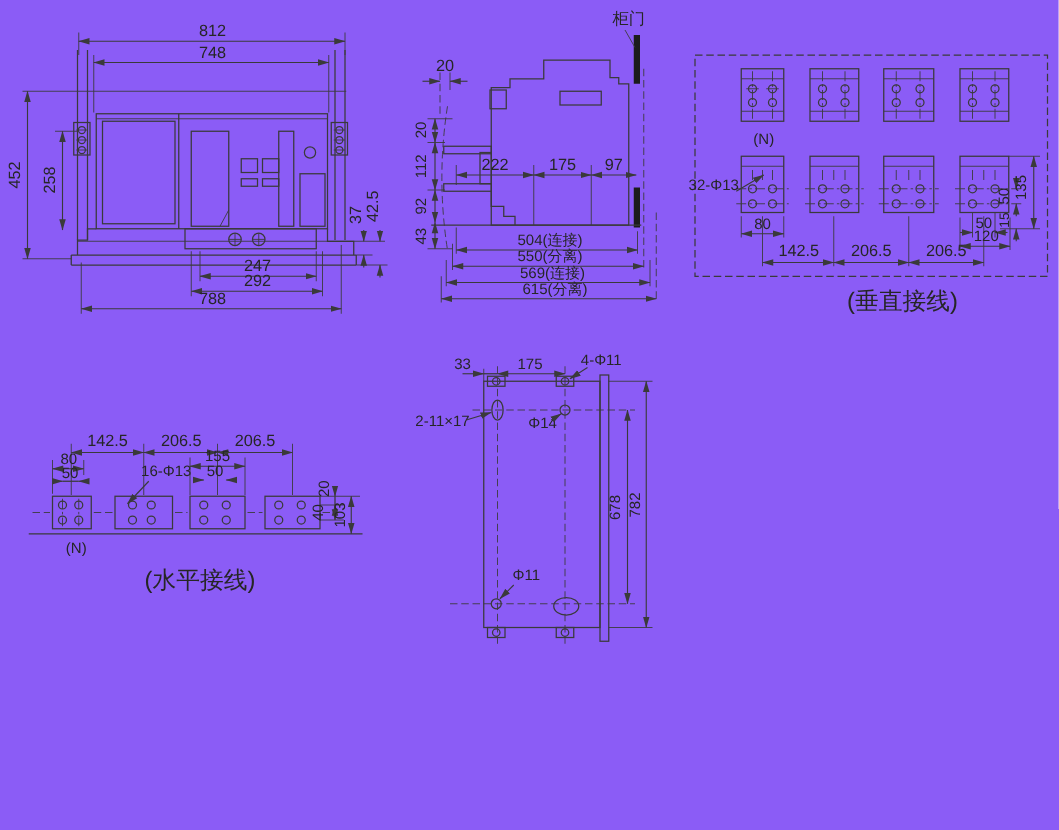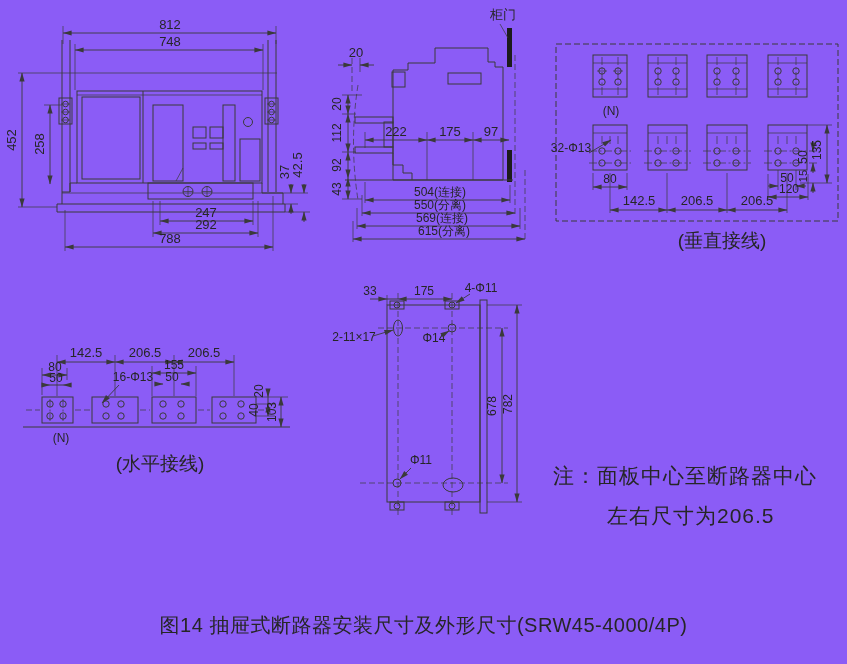--- a/index.html
+++ b/index.html
@@ -443,19 +443,14 @@
 
     <line class="dim" x1="502" y1="328" x2="502" y2="483"></line>
     <text class="t12" x="496" y="406" transform="rotate(-90 496 406)">678</text>
     <line class="dim" x1="517" y1="305" x2="517" y2="502"></line>
     <line class="tn" x1="487" y1="305" x2="522" y2="305"></line>
     <line class="tn" x1="487" y1="502" x2="522" y2="502"></line>
     <text class="t12" x="512" y="404" transform="rotate(-90 512 404)">782</text>
   </g>
 </svg>
 
-<div class="note">
-  <div>注：面板中心至断路器中心</div>
-  <div class="note-l2">左右尺寸为206.5</div>
+
 </div>
 
-<div class="caption">图14 抽屉式断路器安装尺寸及外形尺寸(SRW45-4000/4P)</div>
-</div>
-
 </body></html>

